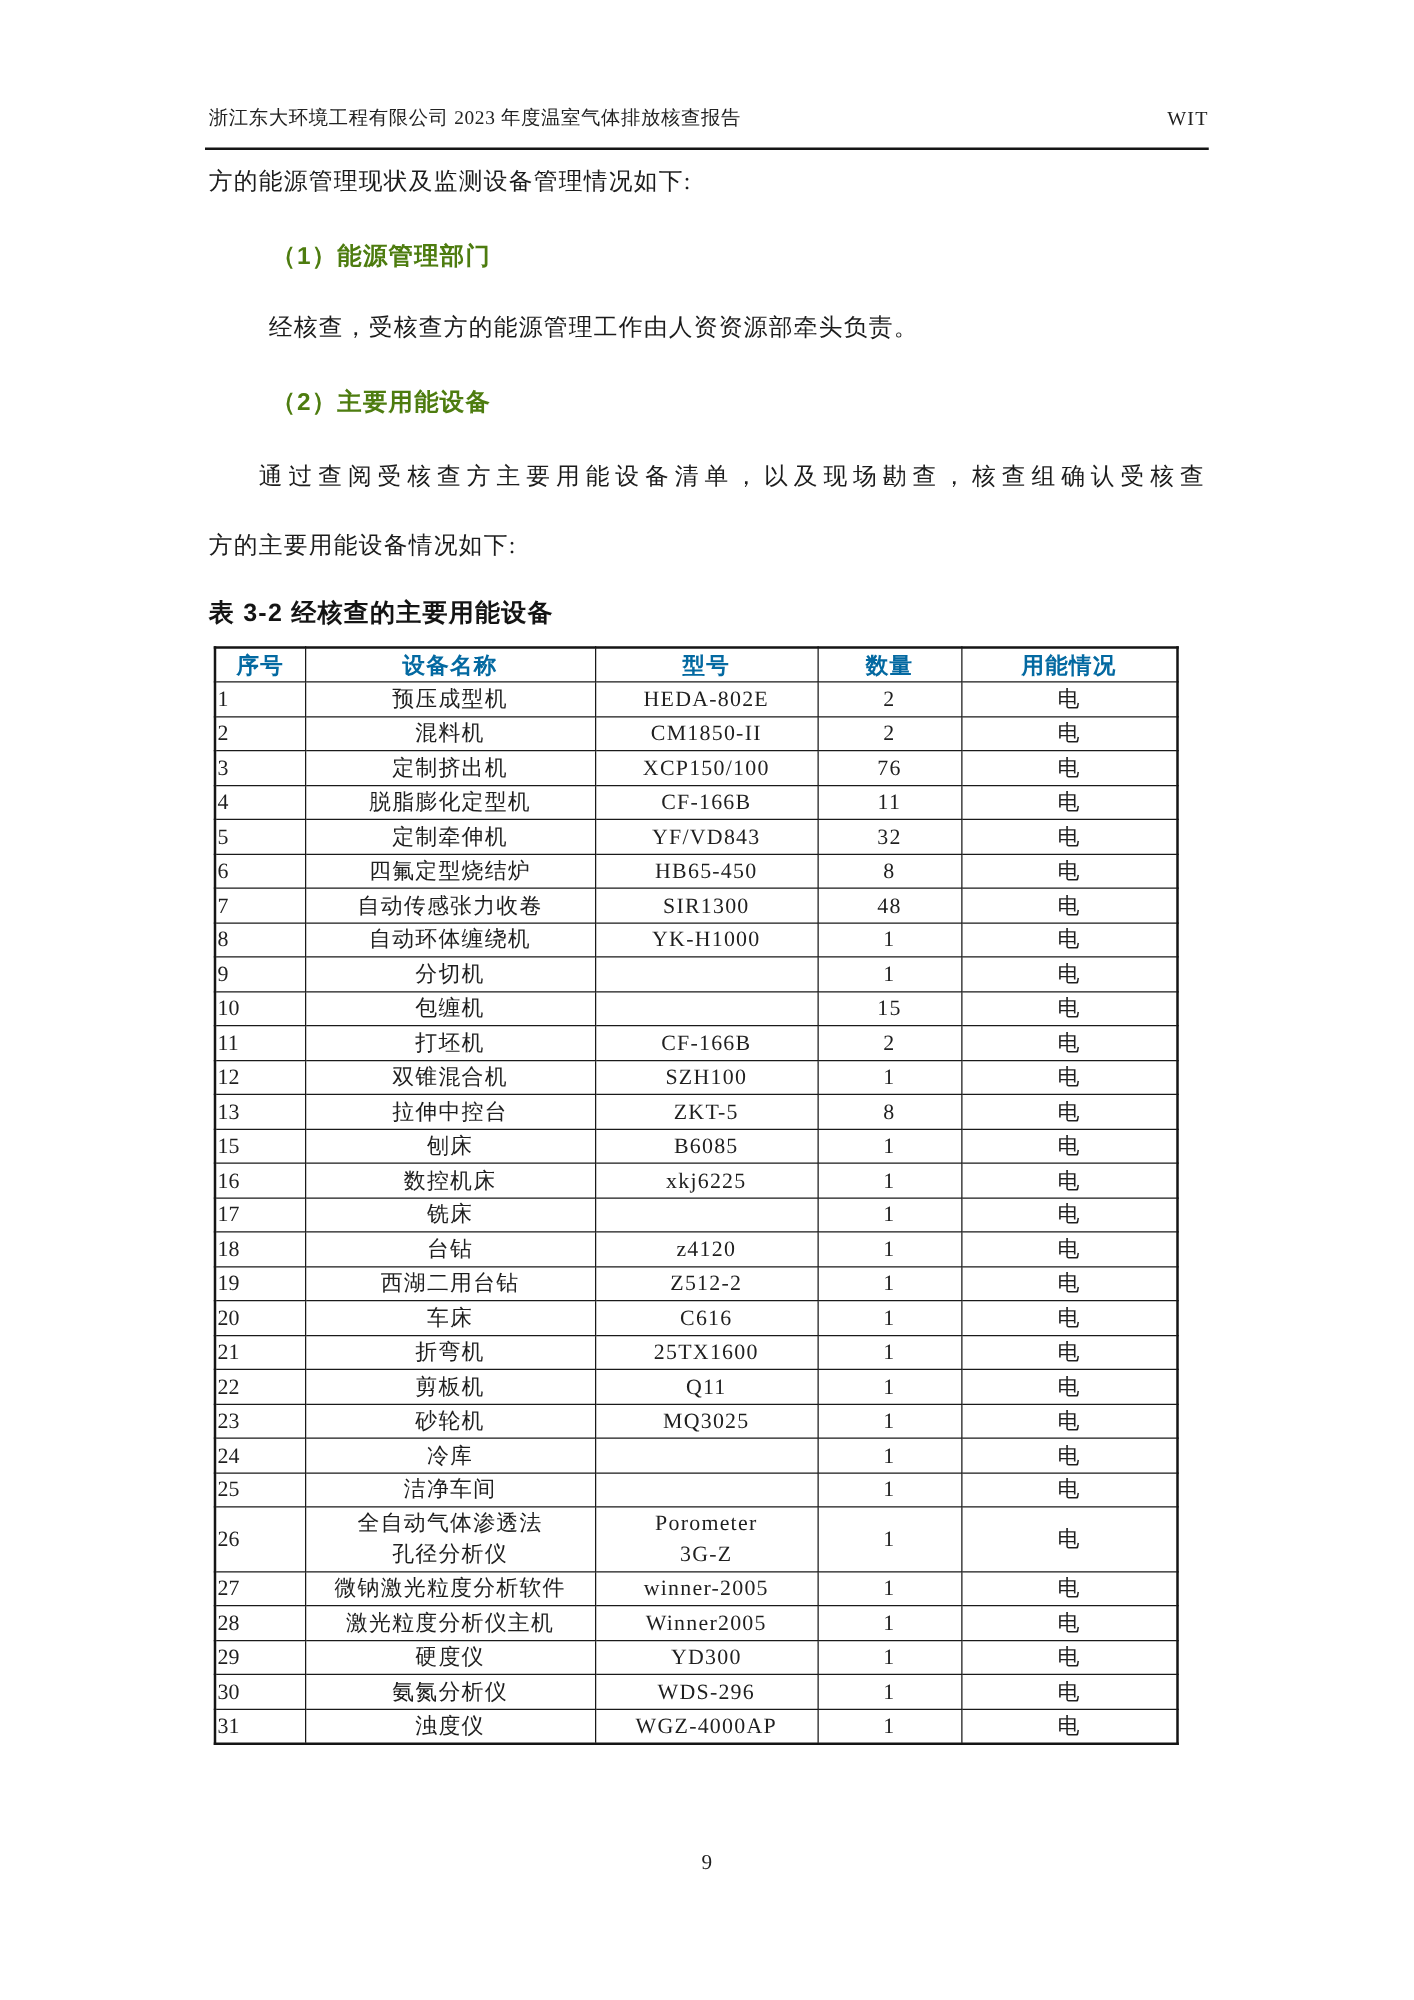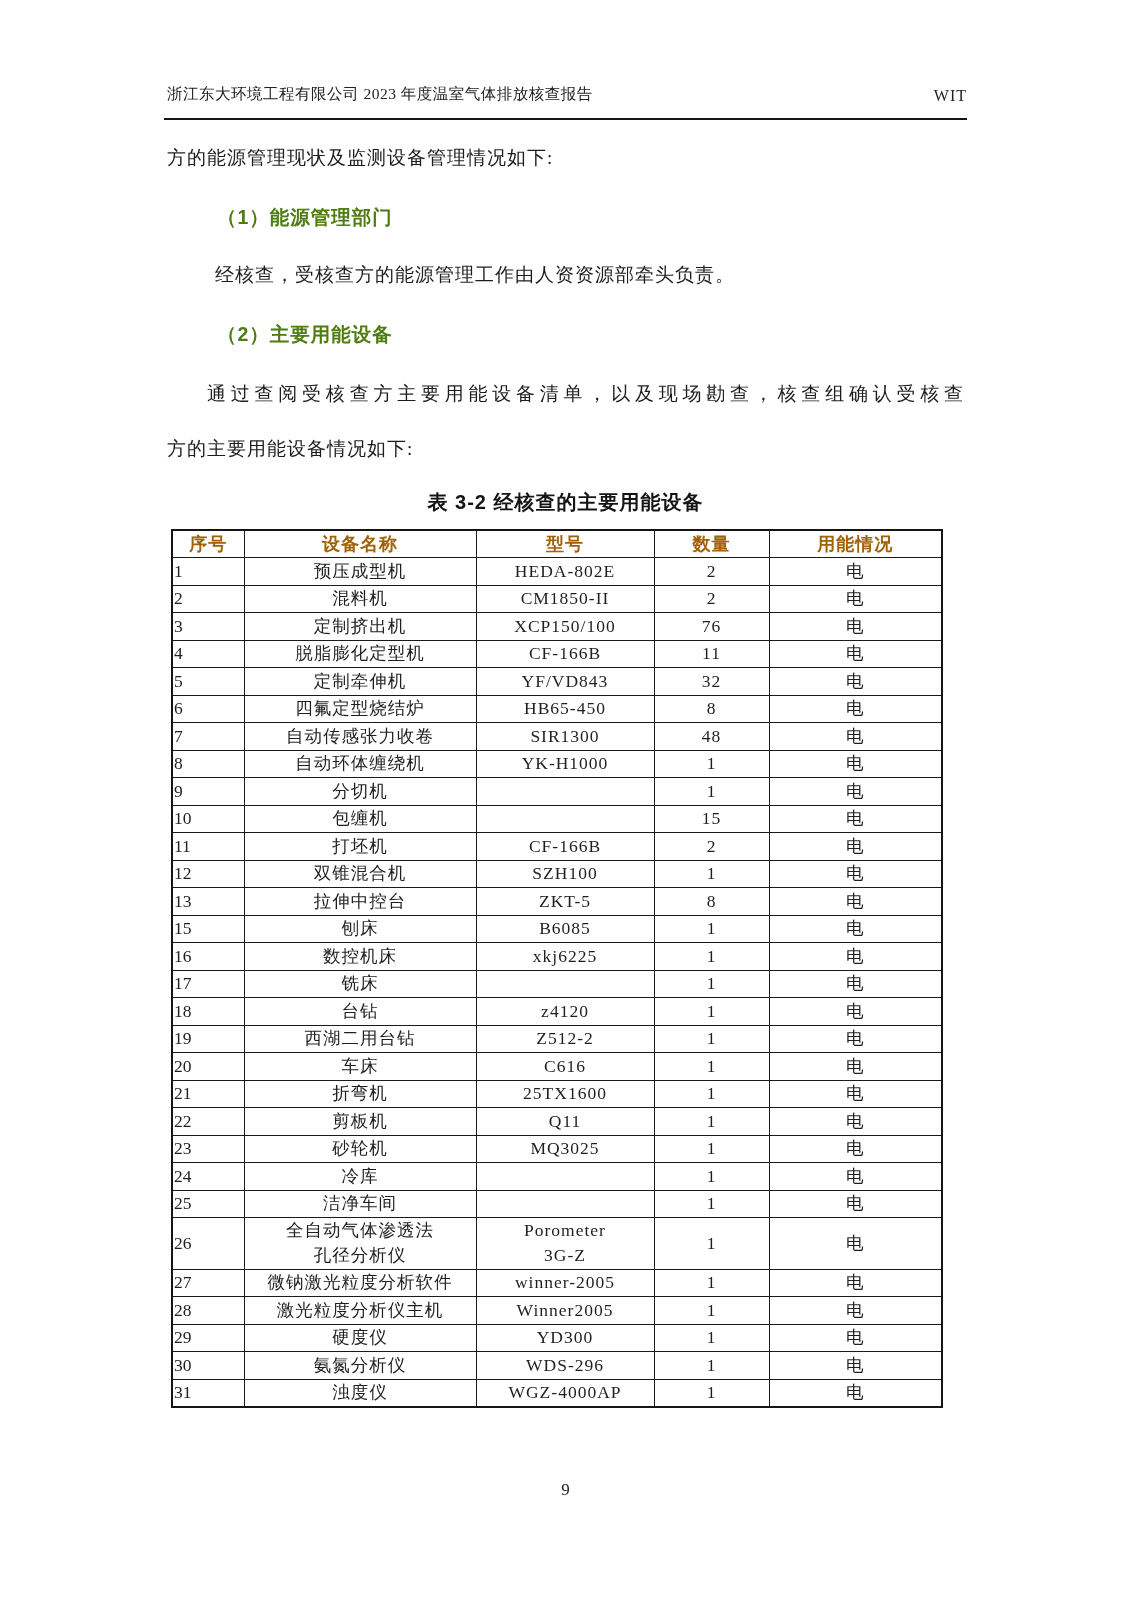--- a/index.html
+++ b/index.html
@@ -34,21 +34,21 @@
   }
   .header-rule {
     position: absolute;
     top: 118px;
     left: 164px;
     width: 803px;
     border-top: 2.5px solid #151515;
   }
   .content {
     position: absolute;
-    top: 120px;
+    top: 108px;
     left: 167px;
     width: 797px;
   }
   .t-line {
     font-size: 19px;
     letter-spacing: 1px;
     line-height: 23px;
     white-space: nowrap;
   }
   .intro-line   { margin-top: 26px; }
@@ -70,21 +70,21 @@
     text-align-last: justify;
     white-space: normal;
   }
   .para-flush   { margin-top: 32px; }
   .table-title {
     margin-top: 29px;
     font-family: "Liberation Sans", "DejaVu Sans", sans-serif;
     font-weight: bold;
     font-size: 20px;
     letter-spacing: 1px;
-    text-align: center;
+    text-align: left;
     color: #141414;
   }
   table.equip {
     margin-top: 13px;
     margin-left: 4px;
     width: 770px;
     border-collapse: collapse;
     table-layout: fixed;
     border: 2.5px solid #151515;
   }
@@ -95,21 +95,21 @@
     text-align: center;
     vertical-align: middle;
     overflow: hidden;
     white-space: pre-line;
   }
   table.equip th {
     font-family: "Liberation Sans", "DejaVu Sans", sans-serif;
     font-weight: bold;
     font-size: 18px;
     letter-spacing: 1px;
-    color: #a16207;
+    color: #0369a1;
   }
   table.equip td {
     font-size: 17.5px;
     letter-spacing: 1px;
     line-height: 1.45;
     color: #1f1f1f;
   }
   table.equip td.col-seq {
     text-align: left;
     padding-left: 1px;

